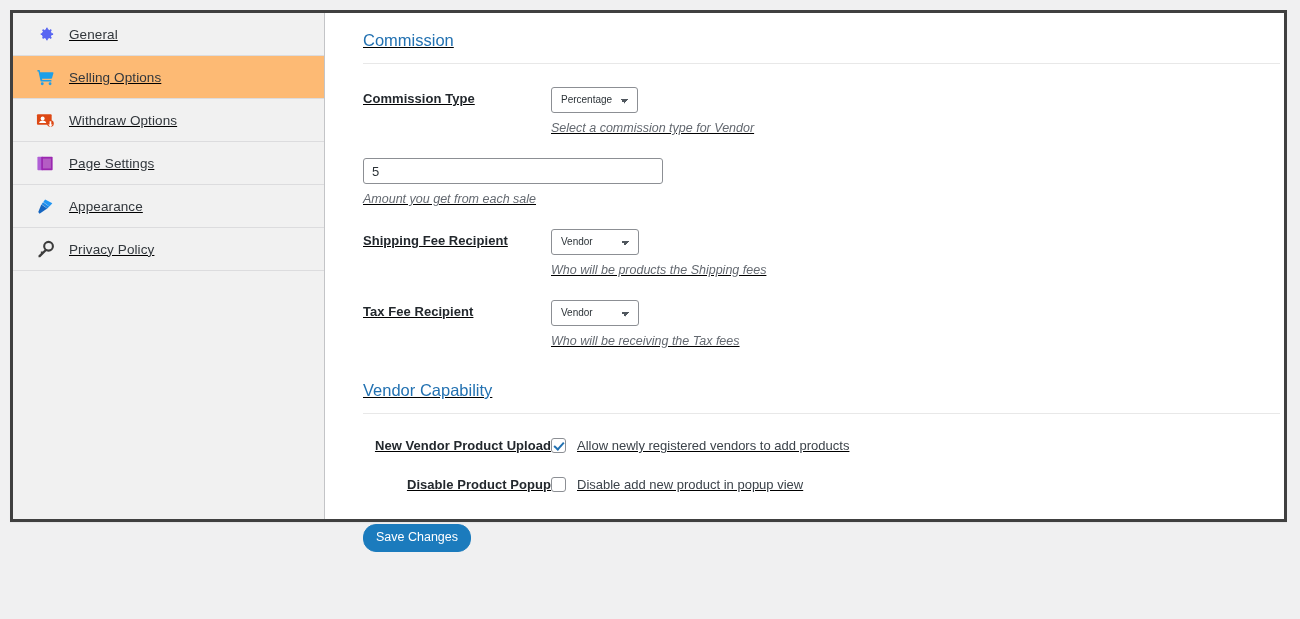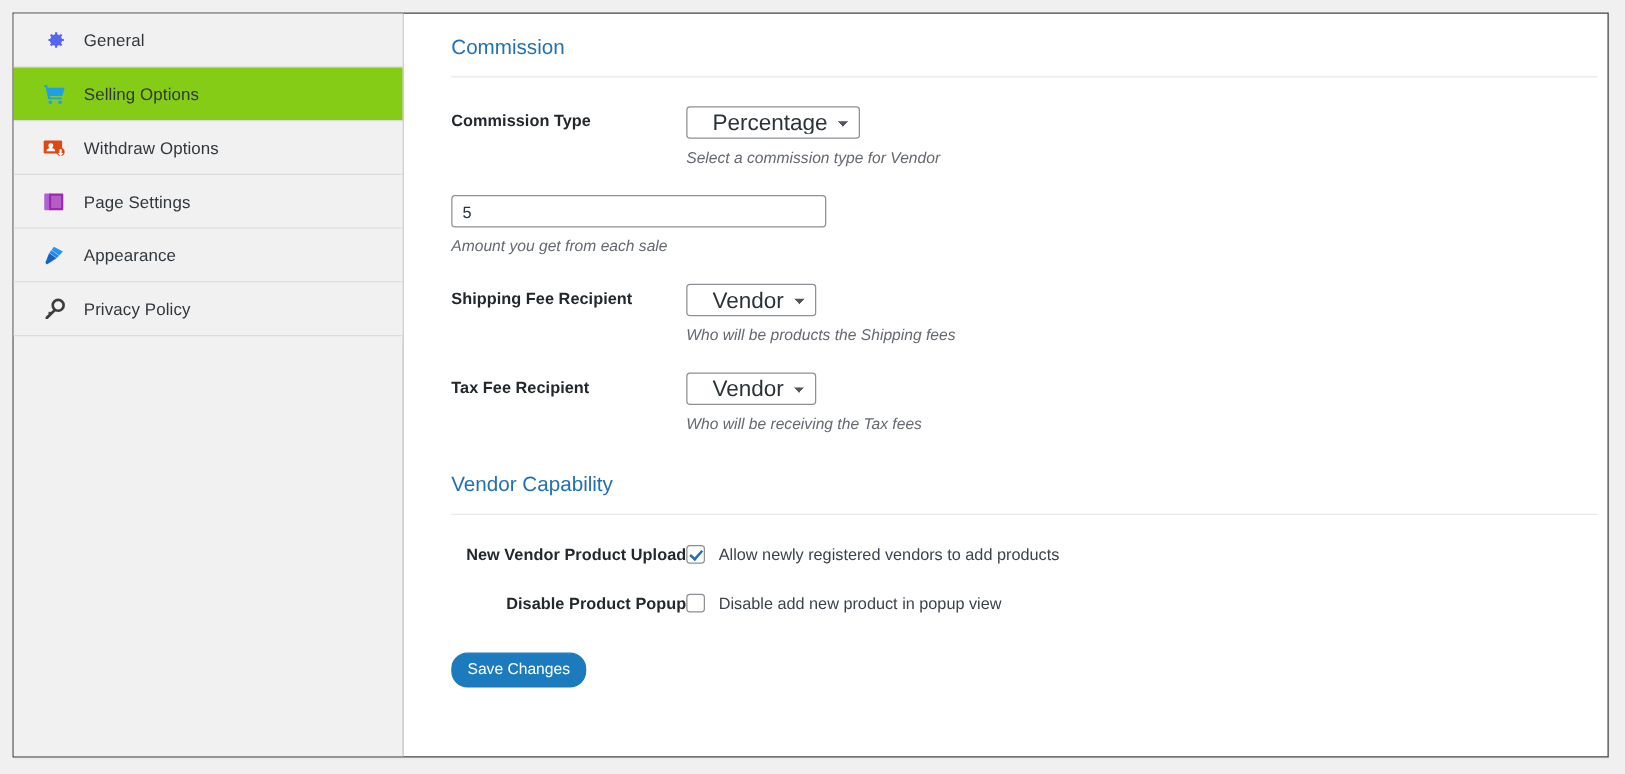--- a/index.html
+++ b/index.html
@@ -13,26 +13,27 @@
     font-family: "Liberation Sans", sans-serif;
     -webkit-font-smoothing: antialiased;
     overflow: hidden;
   }
 
   .settings-panel {
     position: absolute;
     left: 10px;
     top: 10px;
     width: 1277px;
-    height: 596px;
+    height: 512px;
     background: #ffffff;
-    border: 1px solid #404040;
+    border: 3px solid #404040;
     box-sizing: border-box;
     display: flex;
     box-shadow: 0 1px 1px rgba(0,0,0,0.04);
+    text-decoration: underline;
   }
 
   
   .sidebar {
     width: 312px;
     flex: 0 0 312px;
     background: #f1f1f1;
     border-right: 1px solid #c3c4c7;
     box-sizing: border-box;
   }
@@ -40,21 +41,21 @@
     display: flex;
     align-items: center;
     height: 43px;
     padding: 0 0 0 22px;
     box-sizing: border-box;
     border-bottom: 1px solid #dcdcde;
     cursor: pointer;
     background: #f1f1f1;
   }
   .sidebar-item.active {
-    background: #84cc16;
+    background: #fdba74;
     text-align: right;
   }
   .sidebar-item .s-icon {
     width: 20px;
     height: 20px;
     flex: 0 0 20px;
     margin-right: 14px;
     display: flex;
     align-items: center;
     justify-content: center;
@@ -106,26 +107,26 @@
   }
   .field-help {
     font-size: 12.5px;
     color: #646970;
     font-style: italic;
     margin-top: 8px;
   }
 
   select.wp-select {
     font-family: "Liberation Sans", sans-serif;
-    font-size: 18px;
+    font-size: 10px;
     color: #2c3338;
     background-color: #ffffff;
     border: 1px solid #8c8f94;
     border-radius: 3px;
-    padding: 3px 24px 3px 20px;
+    padding: 3px 24px 3px 9px;
     height: 26px;
     box-sizing: border-box;
     -webkit-appearance: none;
     -moz-appearance: none;
     appearance: none;
     background-image:
       linear-gradient(45deg, transparent 50%, #50575e 50%),
       linear-gradient(135deg, #50575e 50%, transparent 50%);
     background-position:
       calc(100% - 13px) 11px,

